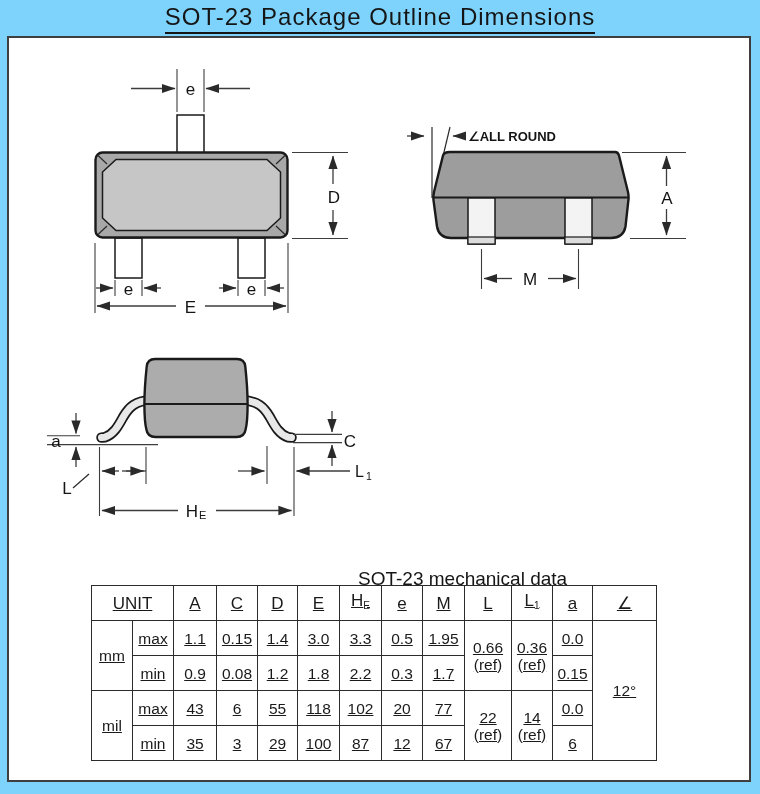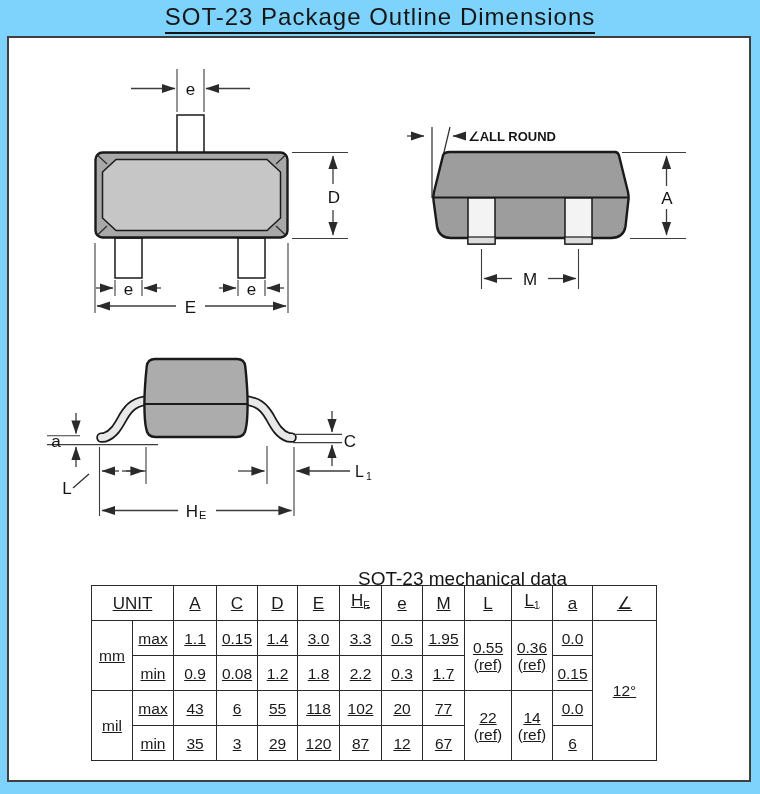--- a/index.html
+++ b/index.html
@@ -238,21 +238,21 @@
     <tr>
       <td rowspan="2">mm</td>
       <td>max</td>
       <td>1.1</td>
       <td>0.15</td>
       <td>1.4</td>
       <td>3.0</td>
       <td>3.3</td>
       <td>0.5</td>
       <td>1.95</td>
-      <td rowspan="2"><span>0.55</span><br><span>(ref)</span></td>
+      <td rowspan="2"><span>0.66</span><br><span>(ref)</span></td>
       <td rowspan="2"><span>0.36</span><br><span>(ref)</span></td>
       <td>0.0</td>
       <td rowspan="4">12°</td>
     </tr>
     <tr>
       <td>min</td>
       <td>0.9</td>
       <td>0.08</td>
       <td>1.2</td>
       <td>1.8</td>
@@ -273,21 +273,21 @@
       <td>77</td>
       <td rowspan="2"><span>22</span><br><span>(ref)</span></td>
       <td rowspan="2"><span>14</span><br><span>(ref)</span></td>
       <td>0.0</td>
     </tr>
     <tr>
       <td>min</td>
       <td>35</td>
       <td>3</td>
       <td>29</td>
-      <td>120</td>
+      <td>100</td>
       <td>87</td>
       <td>12</td>
       <td>67</td>
       <td>6</td>
     </tr>
   </tbody>
     </table>
 
 </div>
 

